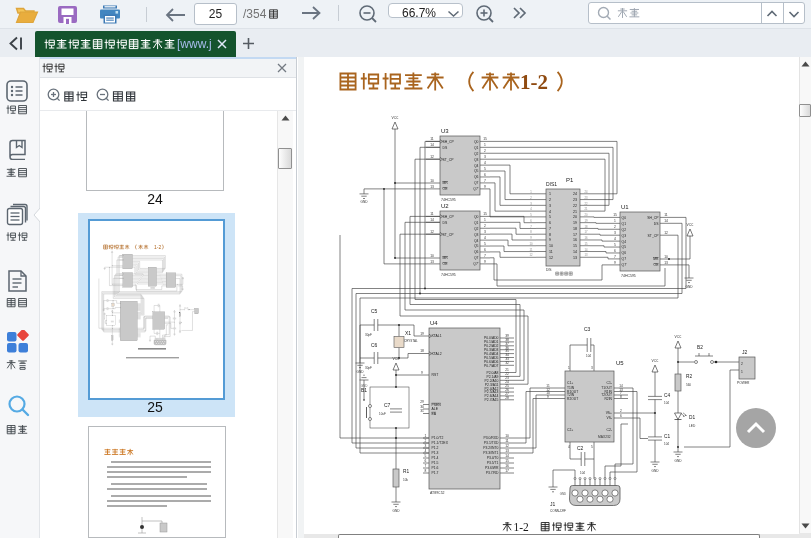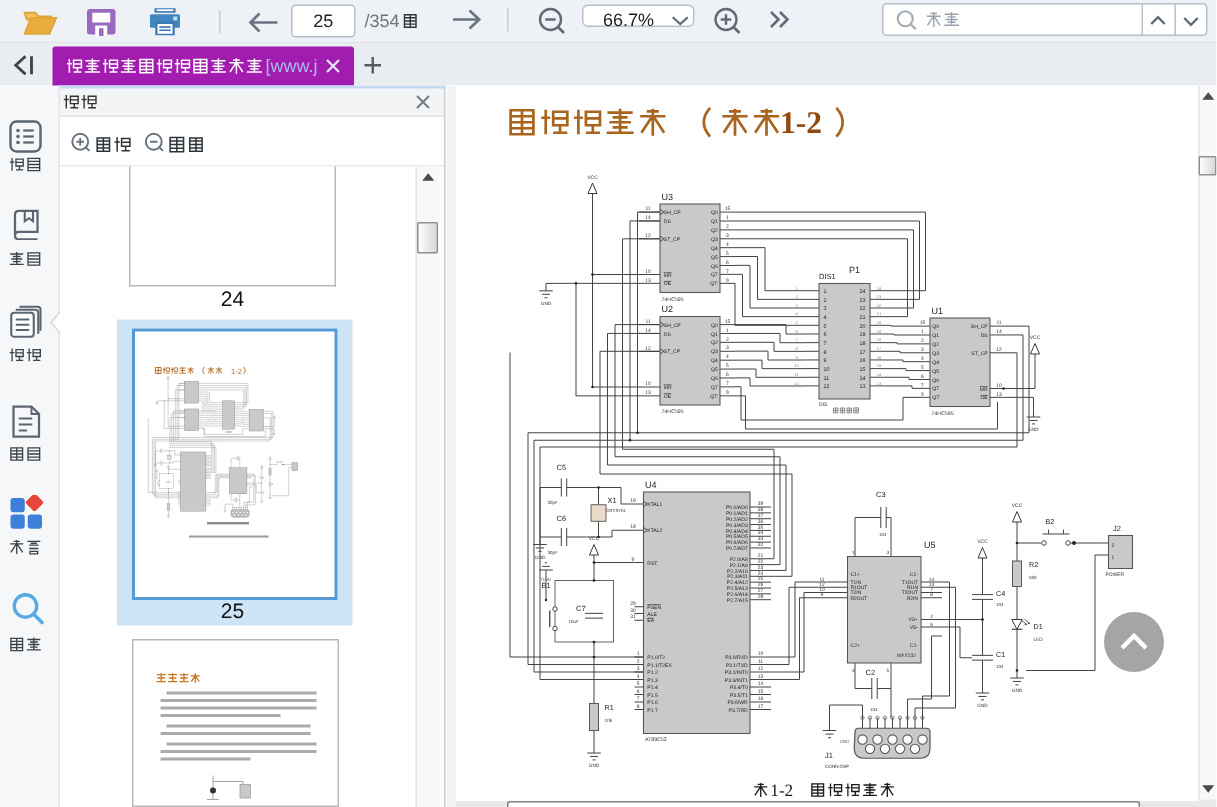--- a/index.html
+++ b/index.html
@@ -71,21 +71,21 @@
     </svg>
 <svg style="position:absolute;left:788px;top:10px" width="12" height="8" viewBox="0 0 12 8">
       <path d="M1.5 2 L6 6.5 L10.5 2" stroke="#5f6a76" stroke-width="1.6" fill="none"></path>
     </svg>
 </div>
 <div class="abs" style="left:0;top:29px;width:811px;height:28px;background:#e9edf2">
 <svg style="position:absolute;left:8px;top:7px" width="16" height="15" viewBox="0 0 16 15">
       <path d="M9 1.5 L2.5 7.5 L9 13.5" stroke="#3c4248" stroke-width="1.9" fill="none"></path>
       <line x1="13" y1="1.5" x2="13" y2="13.5" stroke="#3c4248" stroke-width="1.9"></line>
     </svg>
-<div class="abs" style="left:35px;top:2px;width:201px;height:42px;background:#a21caf;border-radius:2px 2px 0 0;overflow:hidden">
+<div class="abs" style="left:35px;top:2px;width:201px;height:42px;background:#14532d;border-radius:2px 2px 0 0;overflow:hidden">
 <svg style="position:absolute;left:9px;top:7px" width="135" height="14" viewBox="0 0 135 14">
         <path d="M2.24 1.4 V10.58 M0.56 4.42 H3.92 M5.04 2.18 H10.3 V7.22 H5.04 Z M5.04 10.02 H10.3 M5.04 4.64 H10.3 M7.62 7.22 V10.02 M12.9 2.52 H22.3 M13.57 6.1 H21.63 M12.56 10.02 H22.64 M17.6 1.06 V10.02 M14.8 4.31 H20.4 M14.8 8.0 H20.4 M26.24 1.4 V10.58 M24.56 4.42 H27.92 M29.04 2.18 H34.3 V7.22 H29.04 Z M29.04 10.02 H34.3 M29.04 4.64 H34.3 M31.62 7.22 V10.02 M36.9 2.52 H46.3 M37.57 6.1 H45.63 M36.56 10.02 H46.64 M41.6 1.06 V10.02 M38.8 4.31 H44.4 M38.8 8.0 H44.4 M49.34 1.62 H57.86 V10.58 H49.34 Z M49.34 6.1 H57.86 M53.6 1.62 V10.58 M49.34 3.86 H57.86 M49.34 8.34 H57.86 M62.24 1.4 V10.58 M60.56 4.42 H63.92 M65.04 2.18 H70.3 V7.22 H65.04 Z M65.04 10.02 H70.3 M65.04 4.64 H70.3 M67.62 7.22 V10.02 M74.24 1.4 V10.58 M72.56 4.42 H75.92 M77.04 2.18 H82.3 V7.22 H77.04 Z M77.04 10.02 H82.3 M77.04 4.64 H82.3 M79.62 7.22 V10.02 M85.34 1.62 H93.86 V10.58 H85.34 Z M85.34 6.1 H93.86 M89.6 1.62 V10.58 M85.34 3.86 H93.86 M85.34 8.34 H93.86 M96.9 2.52 H106.3 M97.57 6.1 H105.63 M96.56 10.02 H106.64 M101.6 1.06 V10.02 M98.8 4.31 H104.4 M98.8 8.0 H104.4 M108.9 3.86 H118.3 M113.6 1.06 V11.14 M113.04 4.42 L109.34 10.02 M114.16 4.42 L117.86 10.02 M111.36 2.07 H115.84 M120.9 2.52 H130.3 M121.57 6.1 H129.63 M120.56 10.02 H130.64 M125.6 1.06 V10.02 M122.8 4.31 H128.4 M122.8 8.0 H128.4" stroke="#fff" stroke-width="1.0" fill="none"></path>
       </svg>
 <div class="abs" style="left:142px;top:6px;font-size:12px;color:#a8bcec">[www.j</div>
 <svg style="position:absolute;left:181px;top:7px" width="12" height="12" viewBox="0 0 12 12">
         <path d="M2 2 L10 10 M10 2 L2 10" stroke="#dfe7f8" stroke-width="1.5"></path>
       </svg>
 </div>
 <svg style="position:absolute;left:242px;top:8px" width="13" height="13" viewBox="0 0 13 13">
       <path d="M6.5 1 V12 M1 6.5 H12" stroke="#555b62" stroke-width="1.6"></path>

